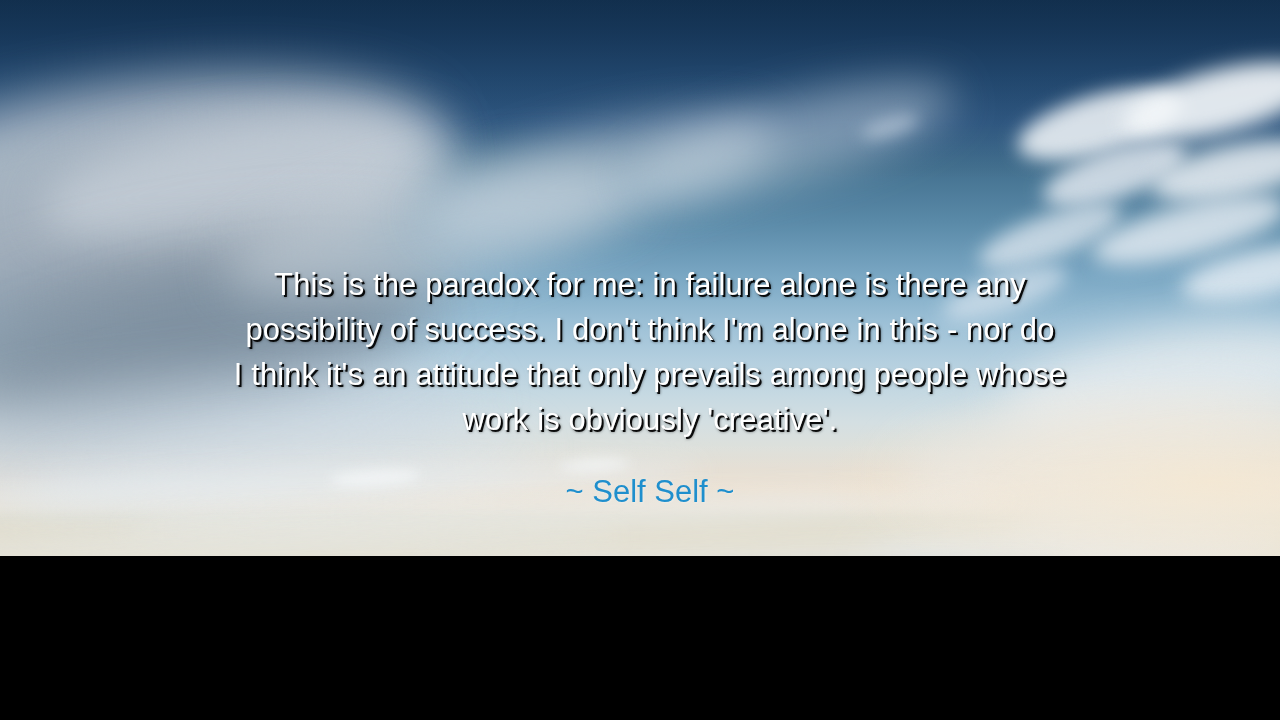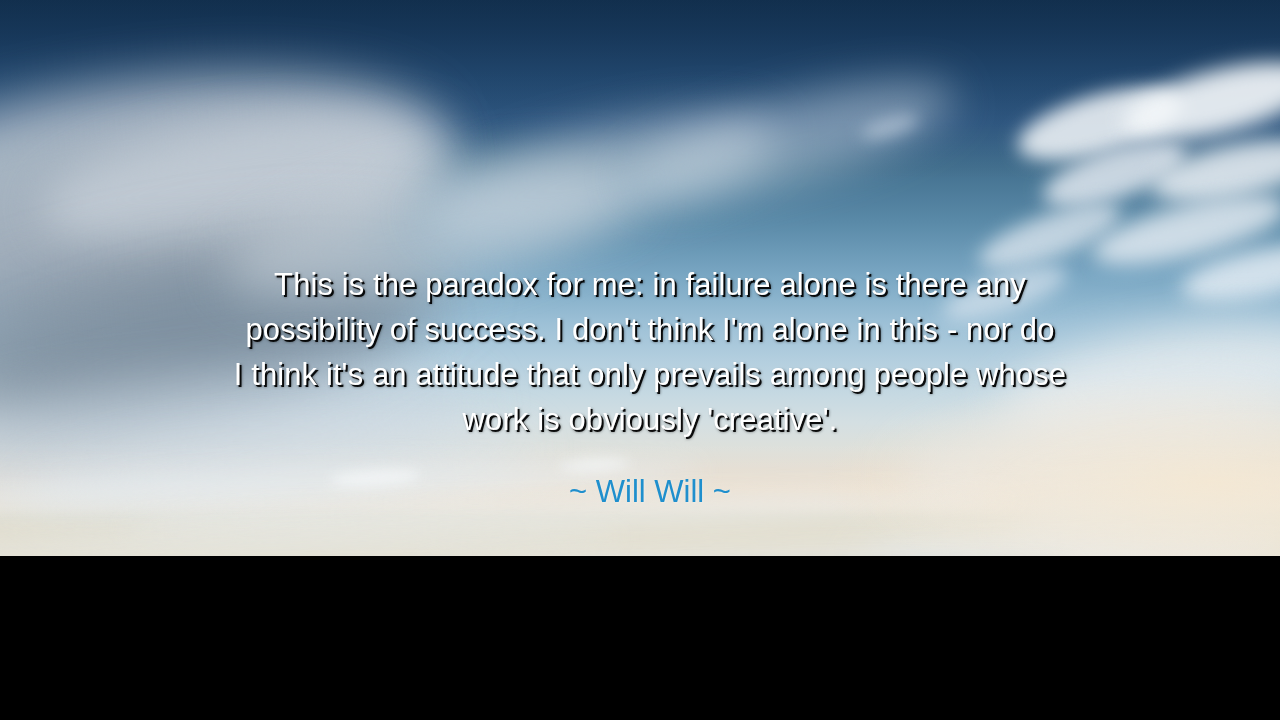--- a/index.html
+++ b/index.html
@@ -305,16 +305,16 @@
     
     
     
   </div>
 
   <div class="quote-block">
     <div class="quote-text">This is the paradox for me: in failure alone is there any
 possibility of success. I don't think I'm alone in this - nor do
 I think it's an attitude that only prevails among people whose
 work is obviously 'creative'.</div>
-    <div class="quote-author">~ Will Will ~</div>
+    <div class="quote-author">~ Self Self ~</div>
   </div>
 
 </div>
 
 </body></html>

